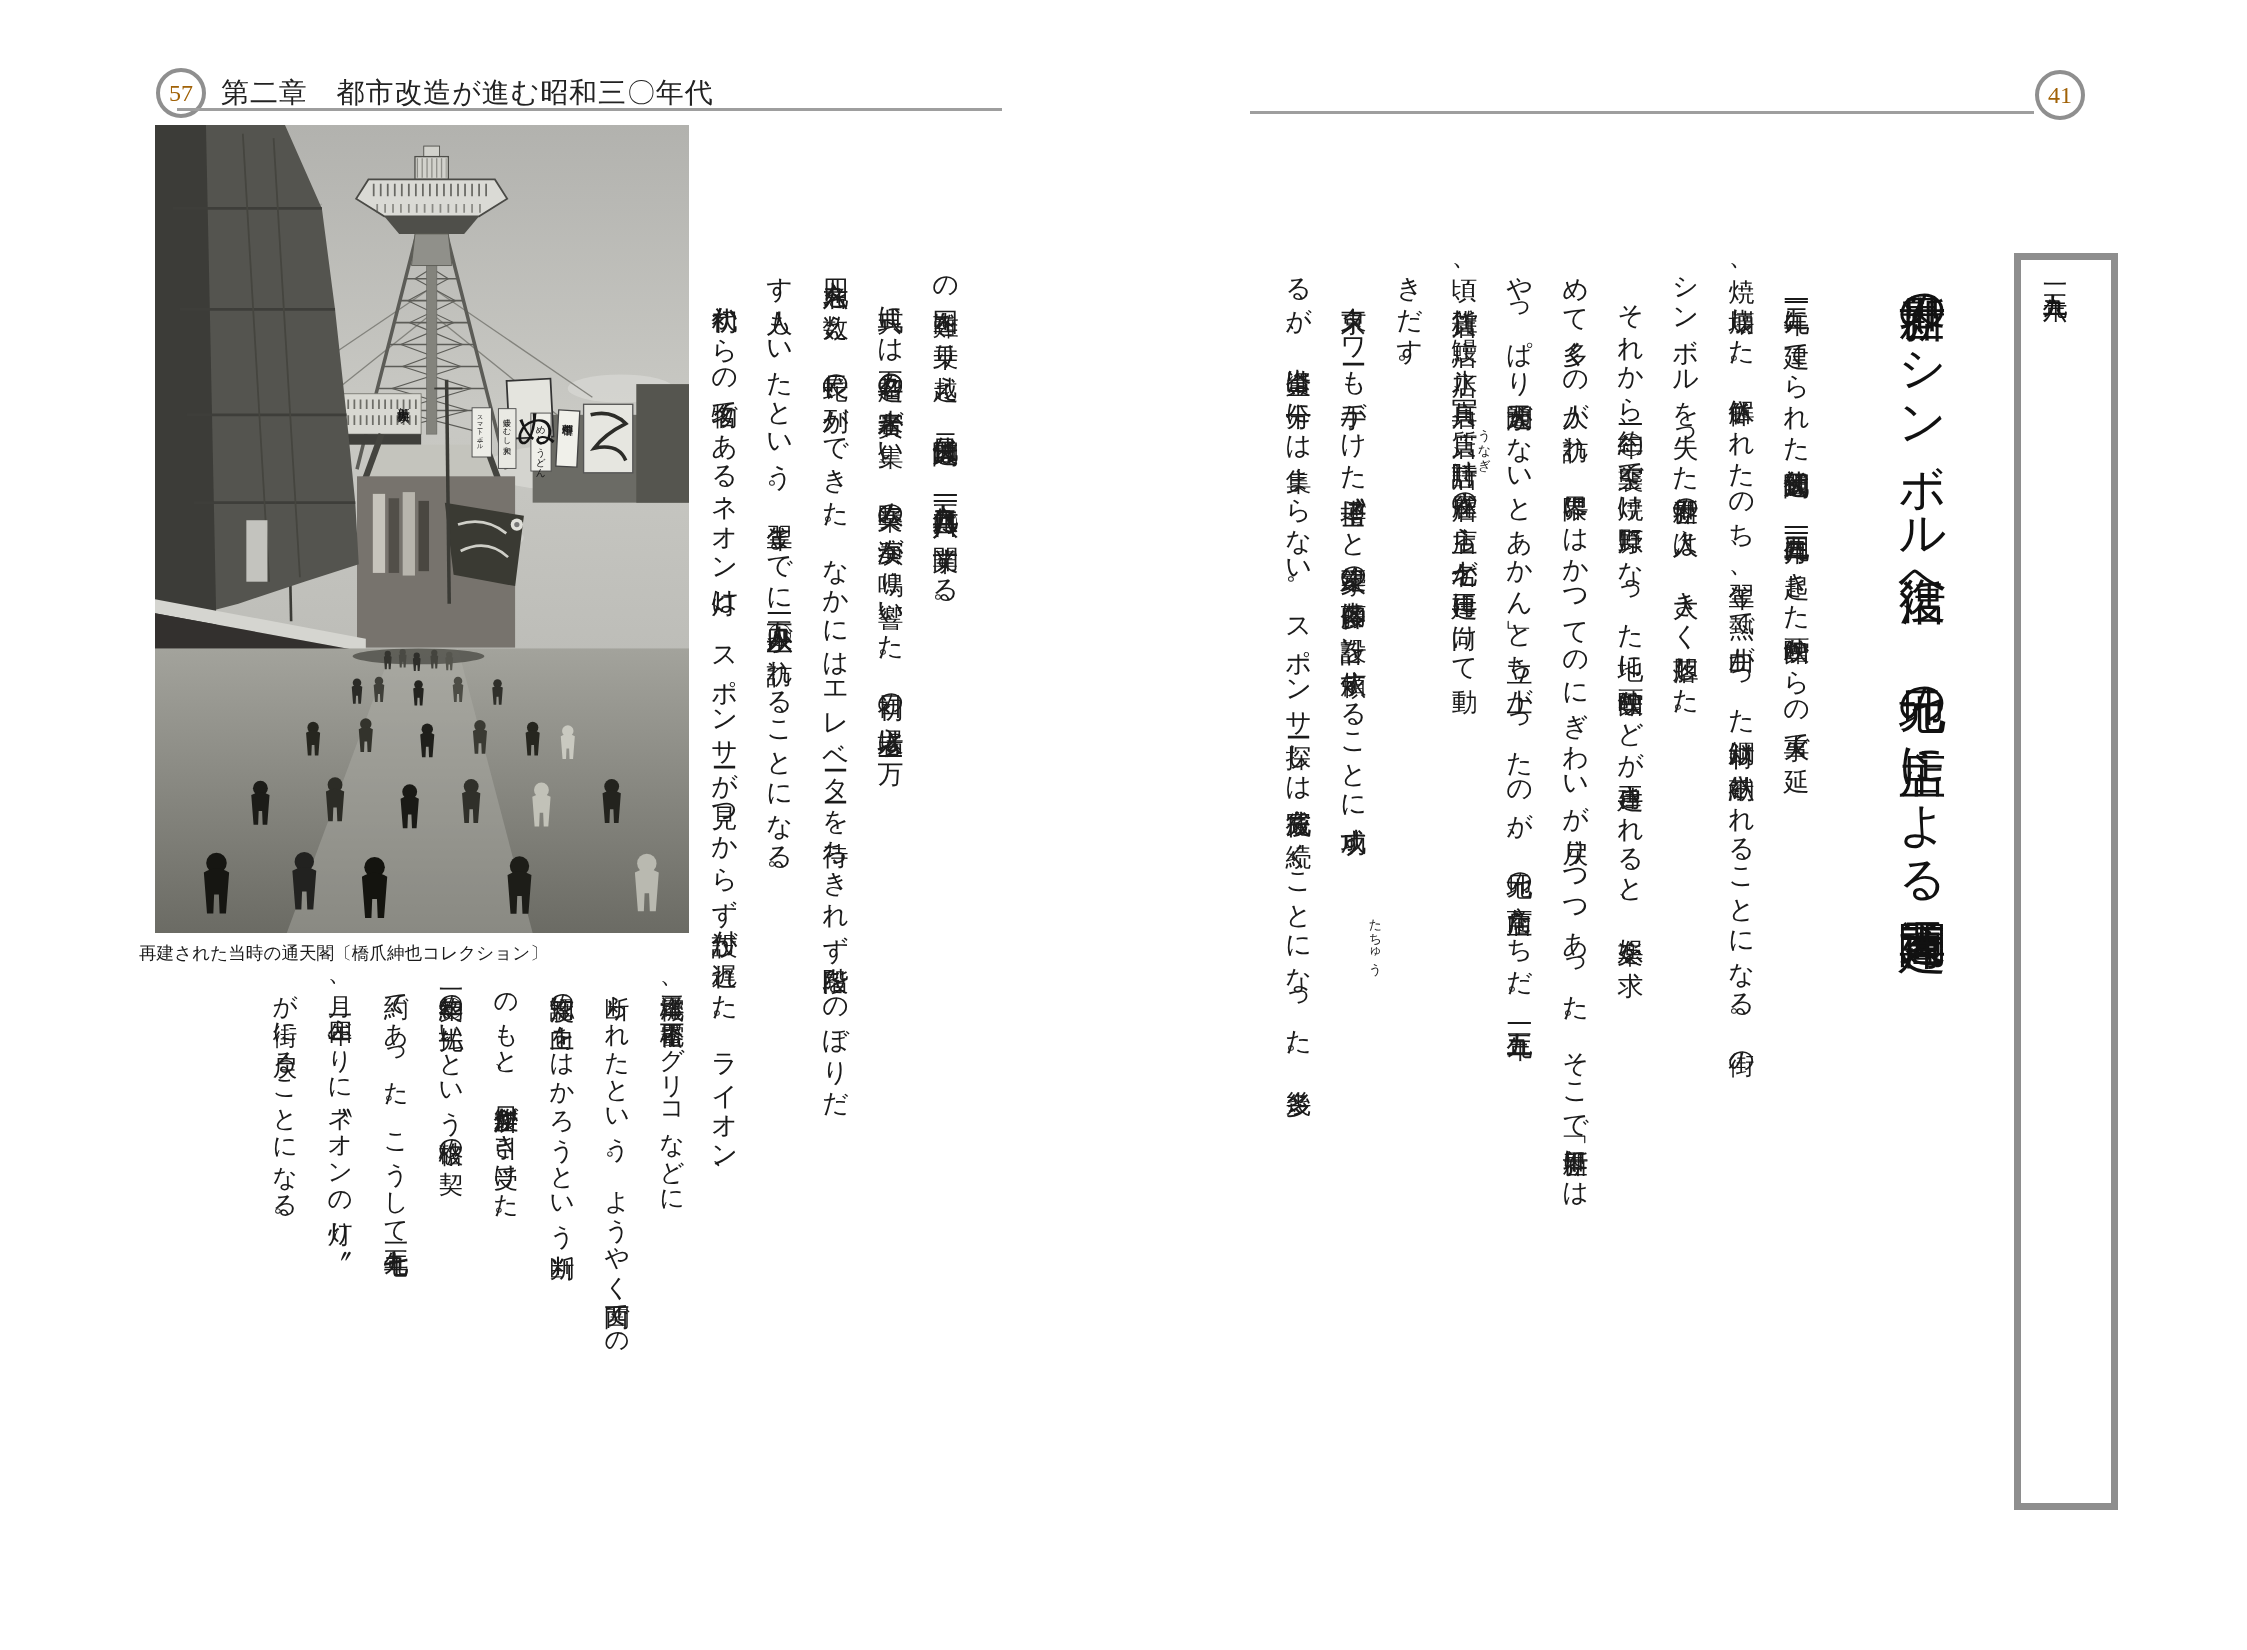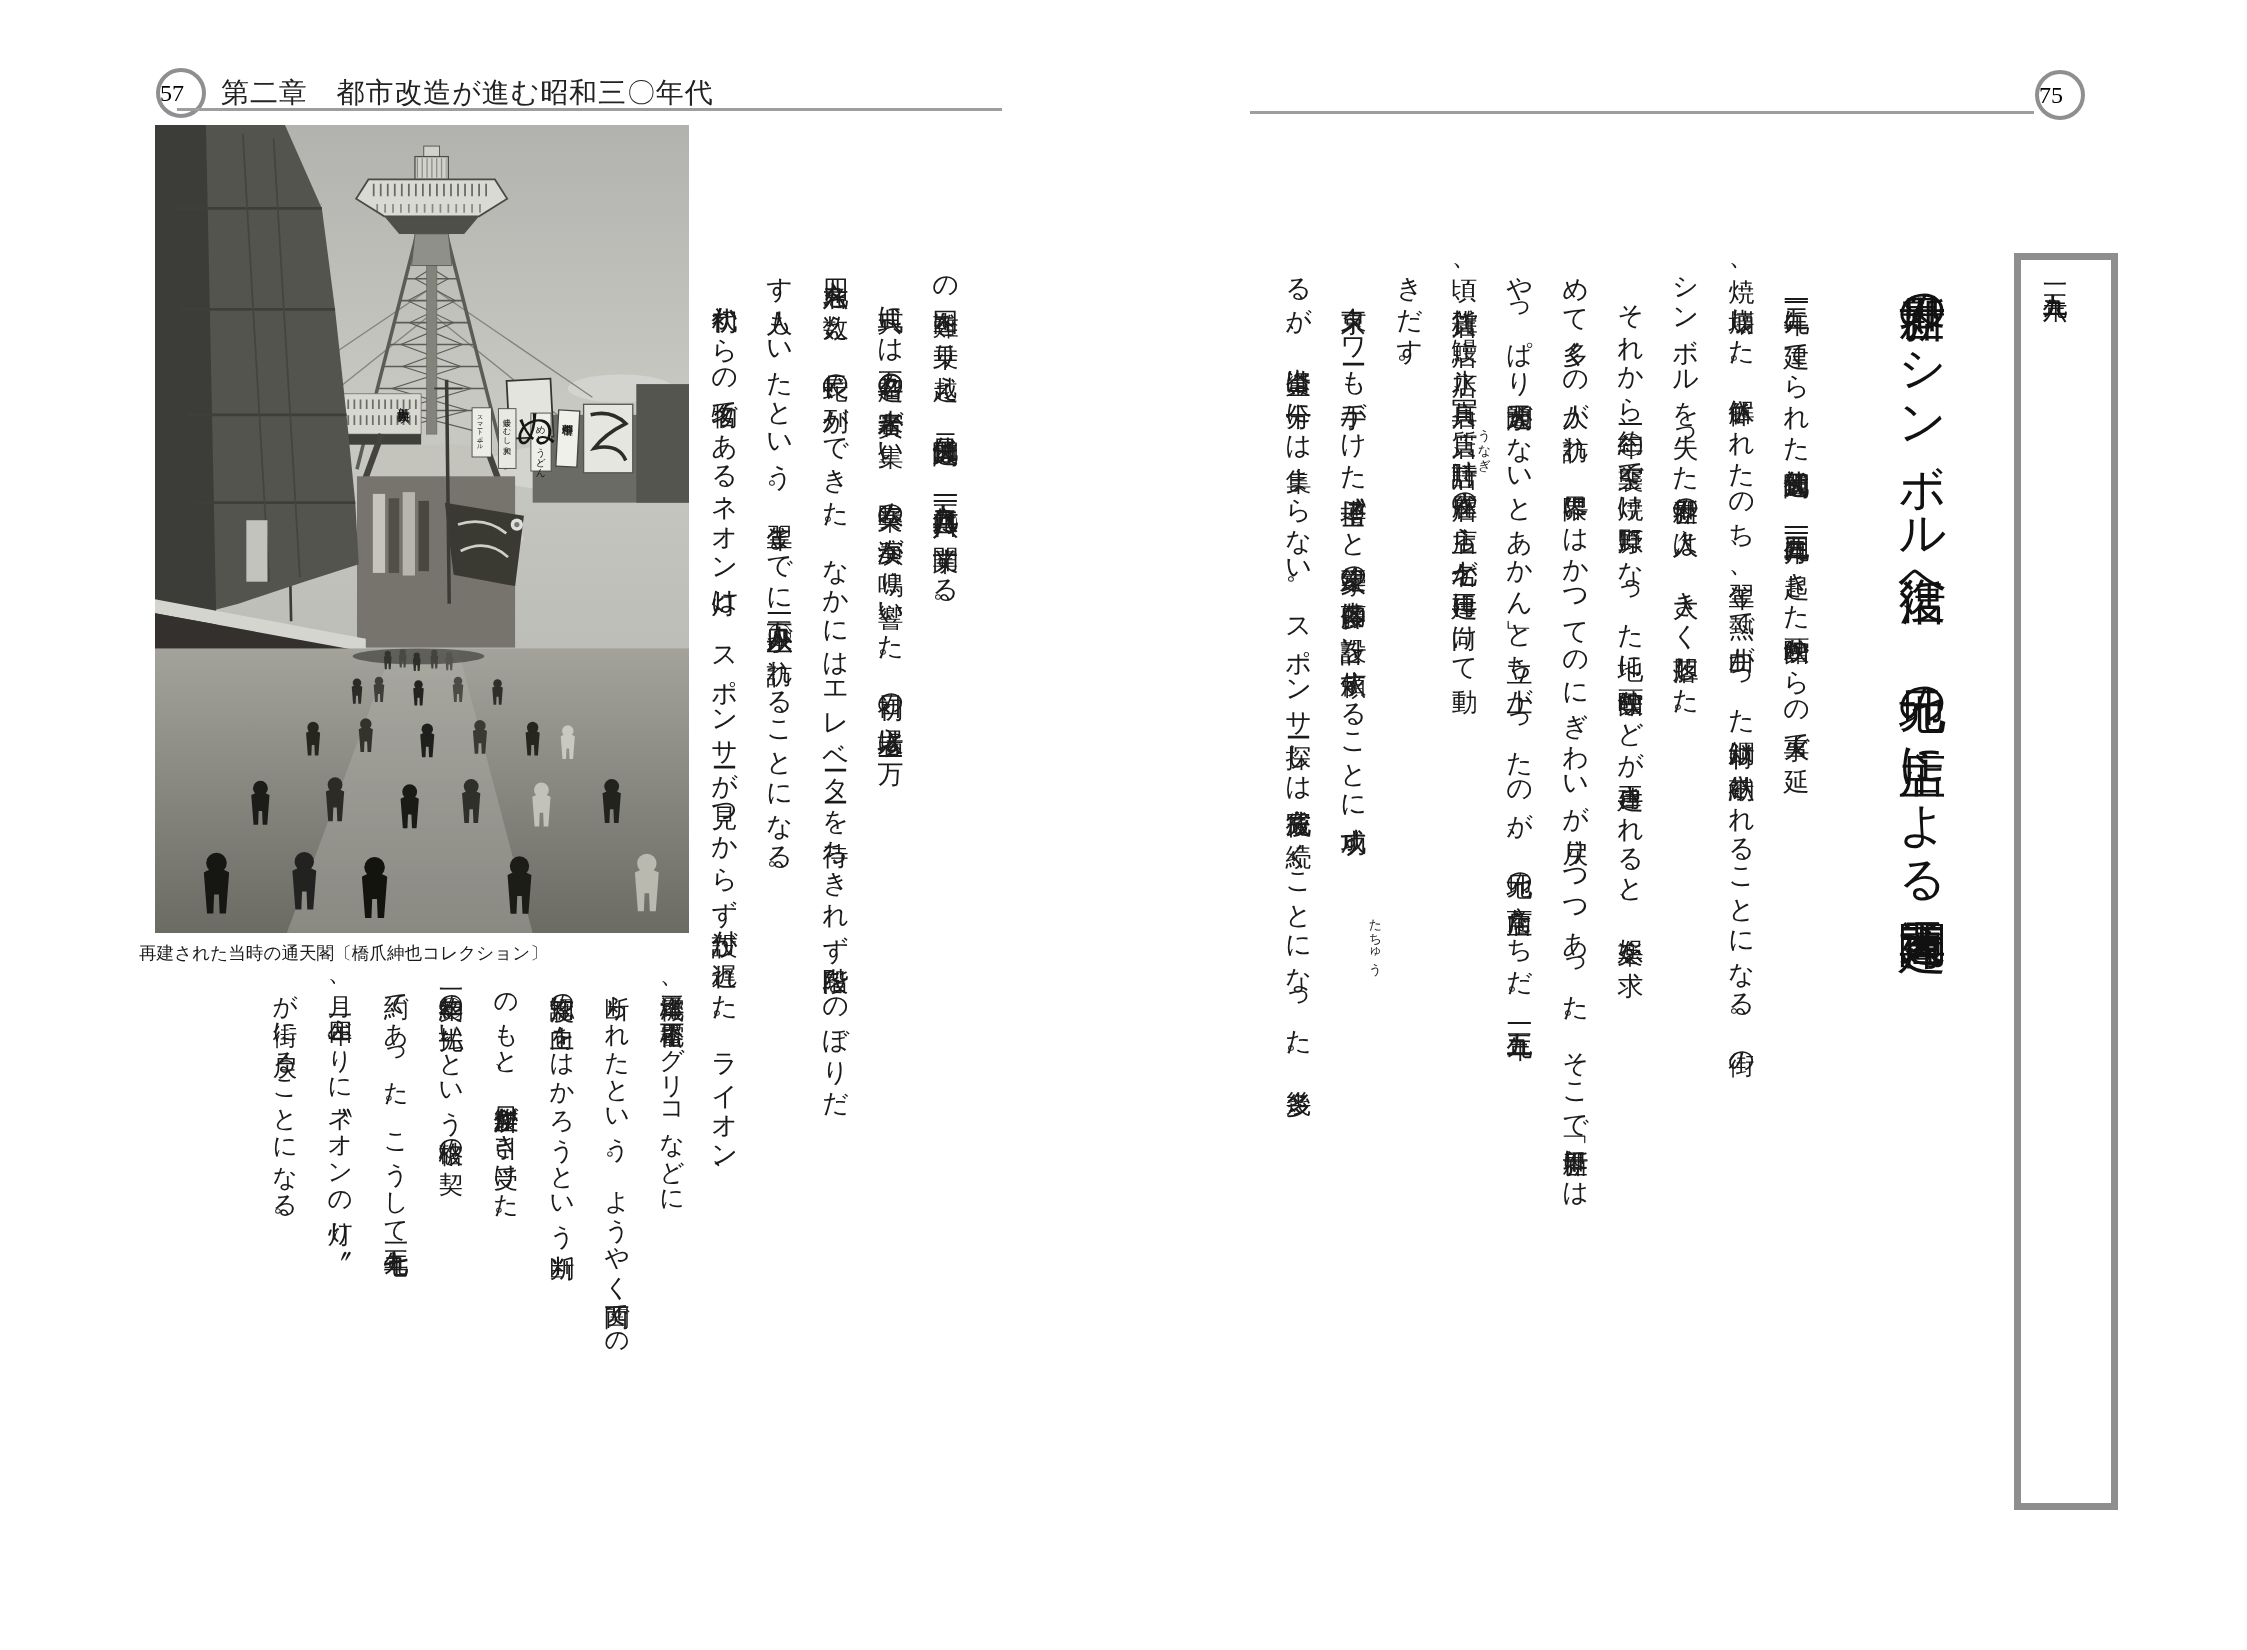--- a/index.html
+++ b/index.html
@@ -1,20 +1,20 @@
 <!DOCTYPE html>
 <html style="font-size:14px"><head>
 <meta charset="utf-8">
 <style>
   html,body{margin:0;padding:0;background:#a6a6a6;}
   .spread{position:relative;width:2247px;height:1650px;background:#ffffff;overflow:hidden;
           font-family:"Liberation Serif","DejaVu Serif",serif;color:#1b1b1b;}
 
   .pagenum{position:absolute;width:42px;height:42px;border:4.4px solid #8f8f8f;border-radius:50%;
-           display:flex;align-items:center;justify-content:flex-start;font-size:24px;color:#000000;background:#fff;}
+           display:flex;align-items:center;justify-content:center;font-size:24px;color:#a16207;background:#fff;}
   .rule{position:absolute;height:2.6px;background:#9e9e9e;}
   .chapter{position:absolute;left:221px;top:74px;font-family:"Liberation Sans","DejaVu Sans",sans-serif;
            font-size:28px;letter-spacing:0.9px;color:#222;}
 
   
   .vcol{position:absolute;top:259px;writing-mode:vertical-rl;font-size:26px;letter-spacing:1.3px;
         color:#1b1b1b;white-space:nowrap;line-height:1;}
   .vcol-sm{position:absolute;top:977px;writing-mode:vertical-rl;font-size:24.6px;letter-spacing:0.4px;
         color:#1b1b1b;white-space:nowrap;line-height:1;}
   .vtitle{position:absolute;left:1899px;top:256px;writing-mode:vertical-rl;font-size:47px;letter-spacing:2.2px;
@@ -35,21 +35,21 @@
 <div class="spread">
 
   <div class="pagenum" style="left:156px;top:68px;">
     <span>57</span>
   </div>
   <div class="chapter">第二章　都市改造が進む昭和三〇年代</div>
   <div class="rule" style="left:177px;top:108px;width:825px;"></div>
 
   <div class="rule" style="left:1250px;top:111px;width:784px;"></div>
   <div class="pagenum" style="left:2035px;top:70px;">
-    <span>75</span>
+    <span>41</span>
   </div>
 
   <div class="yearbox"></div>
   <div class="yearlabel">一九五六年</div>
   <div class="vtitle">新世界のシンボル復活へ、地元の店主による通天閣再建</div>
 
   <div class="vcol" style="left:1783px;">　一九一二年に建てられた初代通天閣は、一九四三年一月に起きた映画館からの火事で延</div>
   <div class="vcol" style="left:1728px;">焼、崩壊した。解体されたのち、翌年、熱で曲がった鋼材は献納されることになる。街の</div>
   <div class="vcol" style="left:1672px;">シンボルを失った新世界の人々は、大きく落胆した。</div>
   <div class="vcol" style="left:1617px;">　それから約一〇年、空襲で焼け野原になった地に映画館などが再建されると、娯楽を求</div>

